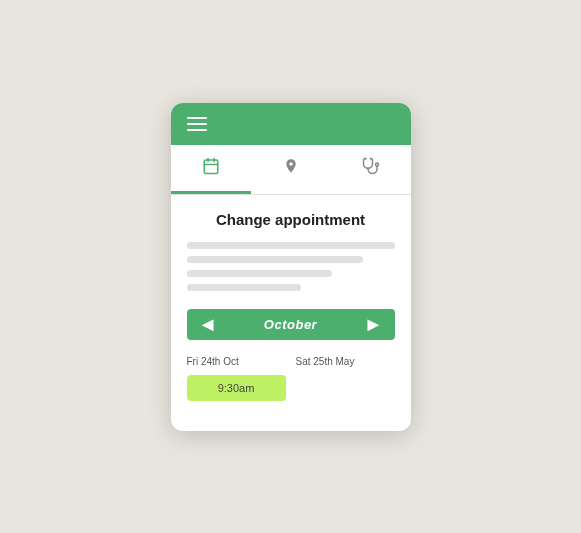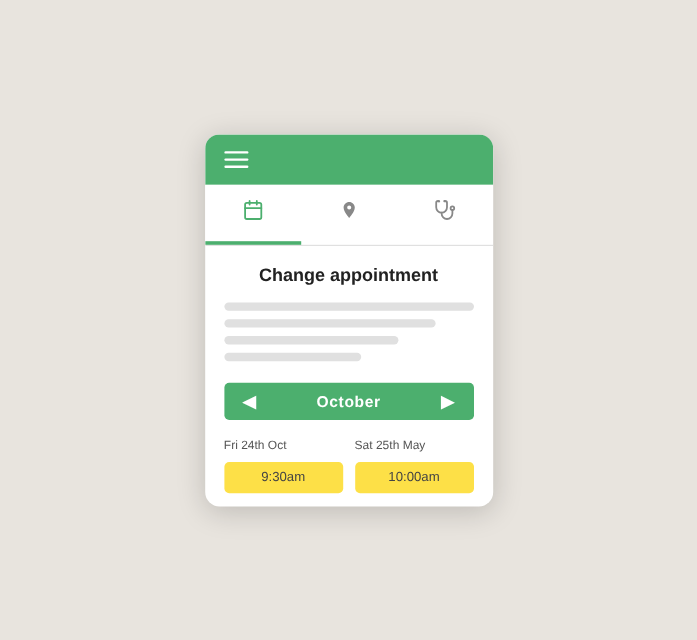--- a/index.html
+++ b/index.html
@@ -67,21 +67,21 @@
     .tab-icon {
       font-size: 16px;
       color: #888;
     }
 
     .tab-item.active .tab-icon {
       color: #4caf6e;
     }
 
     .content-area {
-      padding: 16px 16px 5px;
+      padding: 16px 16px 24px;
     }
 
     .page-title {
       font-size: 15px;
       font-weight: 700;
       text-align: center;
       color: #222;
       margin-bottom: 14px;
     }
 
@@ -120,40 +120,41 @@
       border: none;
       padding: 0 4px;
       line-height: 1;
     }
 
     .month-label {
       color: #fff;
       font-size: 13px;
       font-weight: 600;
       letter-spacing: 0.5px;
+      font-style: italic;
     }
 
     .day-columns {
       display: flex;
       gap: 10px;
     }
 
     .day-col {
       flex: 1;
     }
 
     .day-header {
       font-size: 10px;
       color: #555;
       margin-bottom: 8px;
       font-weight: 500;
     }
 
     .time-slot {
-      background: #fde047;
+      background: #bef264;
       border-radius: 4px;
       padding: 7px 6px;
       text-align: center;
       font-size: 11px;
       color: #444;
       margin-bottom: 6px;
       cursor: pointer;
     }
   </style>
 </head>
@@ -220,18 +221,17 @@
 
     <div class="day-columns">
 
       <div class="day-col">
         <div class="day-header">Fri 24th Oct</div>
         <div class="time-slot">9:30am</div>
       </div>
 
       <div class="day-col">
         <div class="day-header">Sat 25th May</div>
-        <div class="time-slot">10:00am</div>
       </div>
     </div>
 
   </div>
 </div>
 
 </body></html>

